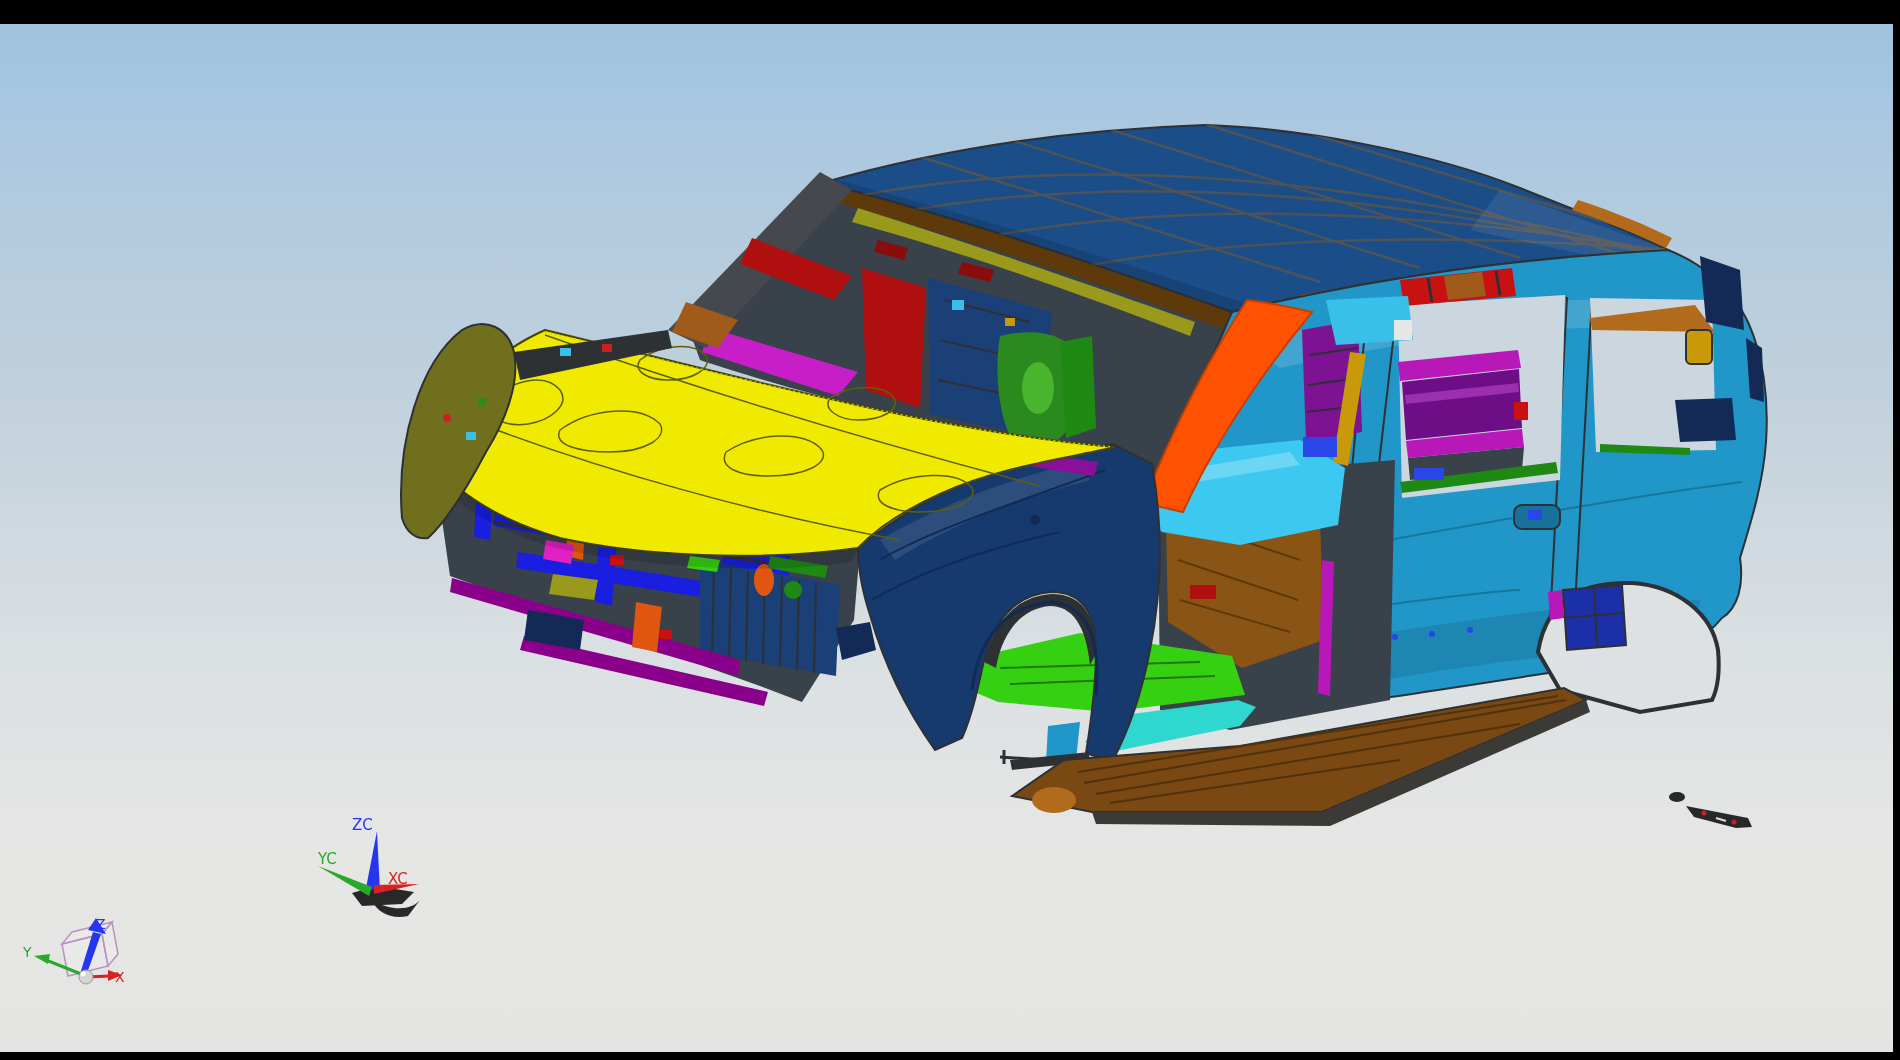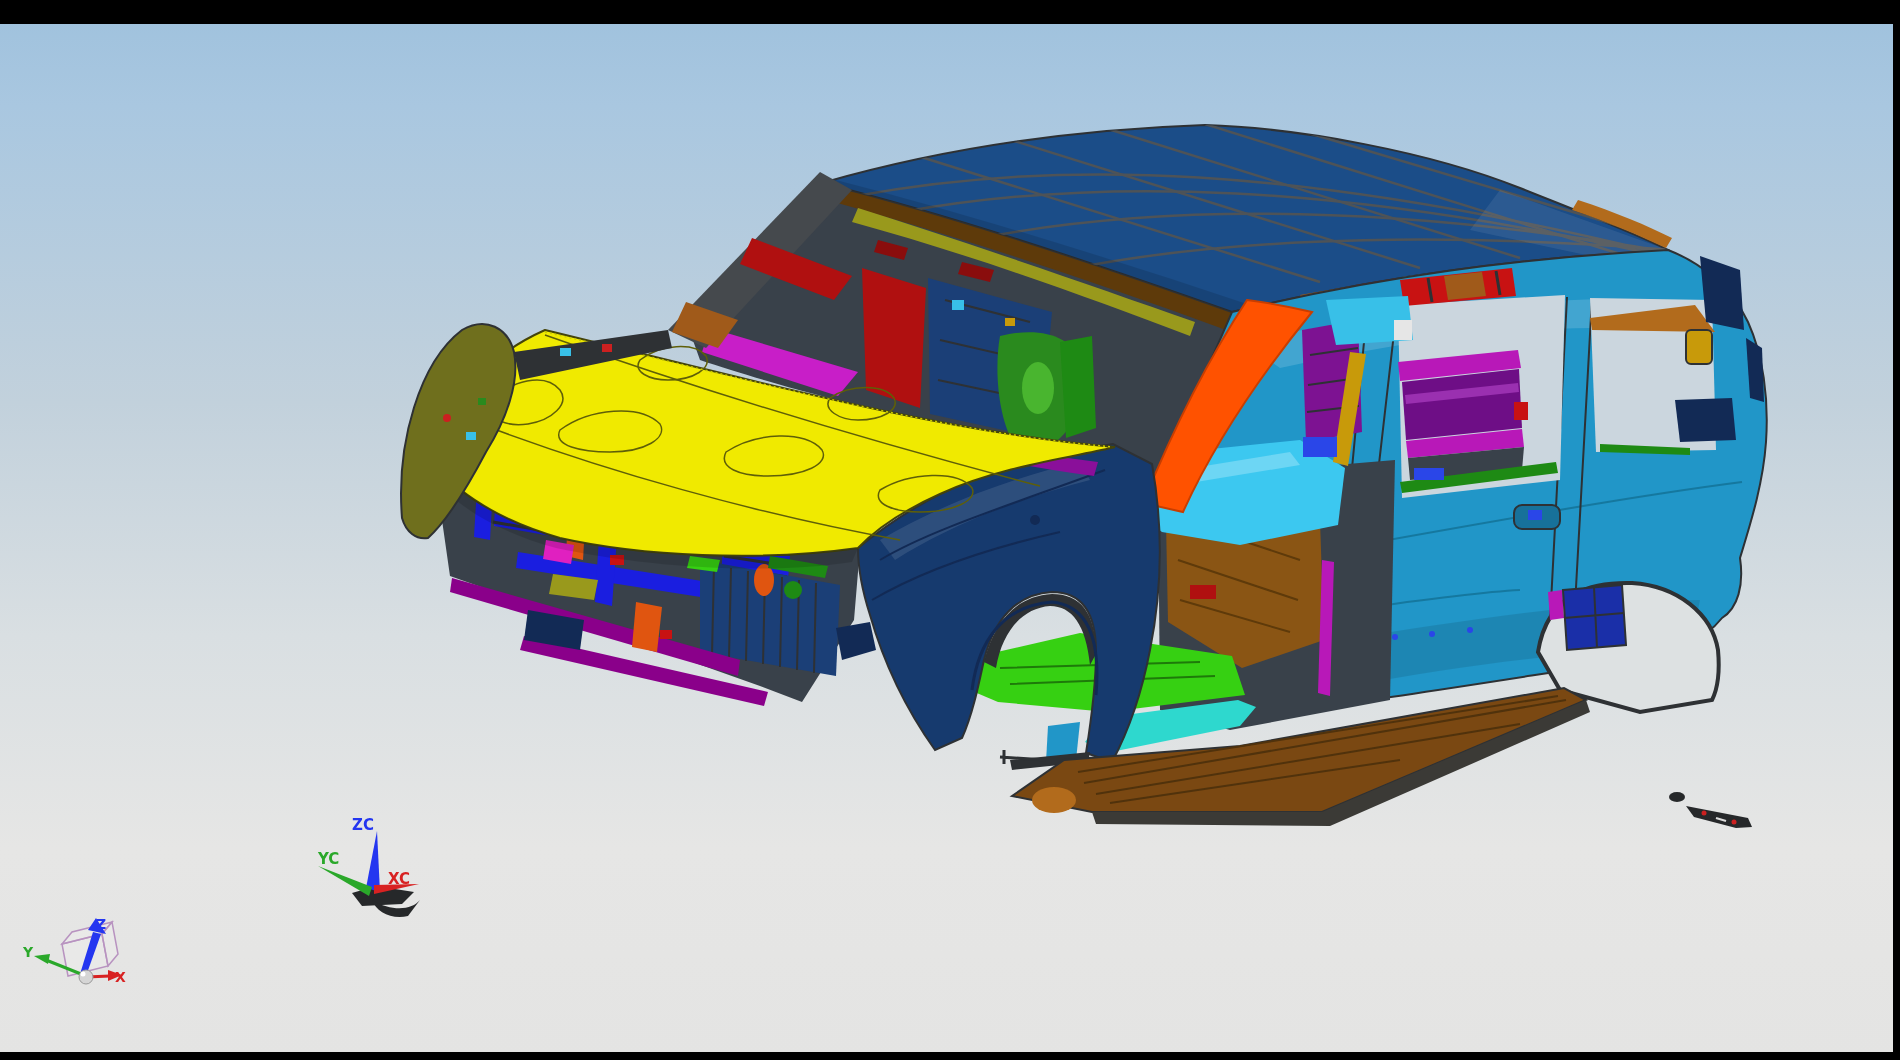--- a/index.html
+++ b/index.html
@@ -1,18 +1,18 @@
 <!DOCTYPE html>
 <html><head>
 <meta charset="utf-8">
 <style>
   html,body{margin:0;padding:0;background:#000;}
   .screen{position:relative;width:1900px;height:1060px;overflow:hidden;
     font-family:"DejaVu Sans","Liberation Sans",sans-serif;
-    background:linear-gradient(180deg,#9ec1dd 0%,#a9c7e0 10%,#c2d1dc 38%,#d9dfe2 60%,#e6e6e5 80%,#e4e4e3 100%);font-weight:bold;}
+    background:linear-gradient(180deg,#9ec1dd 0%,#a9c7e0 10%,#c2d1dc 38%,#d9dfe2 60%,#e6e6e5 80%,#e4e4e3 100%);}
   .bar{position:absolute;background:#000;}
   .bar-top{left:0;top:0;width:1900px;height:24px;}
   .bar-right{right:0;top:0;width:7px;height:1060px;}
   .bar-bottom{left:0;top:1052px;width:1893px;height:8px;}
   svg{position:absolute;left:0;top:0;}
   svg text{font-family:"DejaVu Sans","Liberation Sans",sans-serif;}
   .axis-label{font-size:15px;}
   .axis-label-small{font-size:14px;}
 </style>
 </head>

